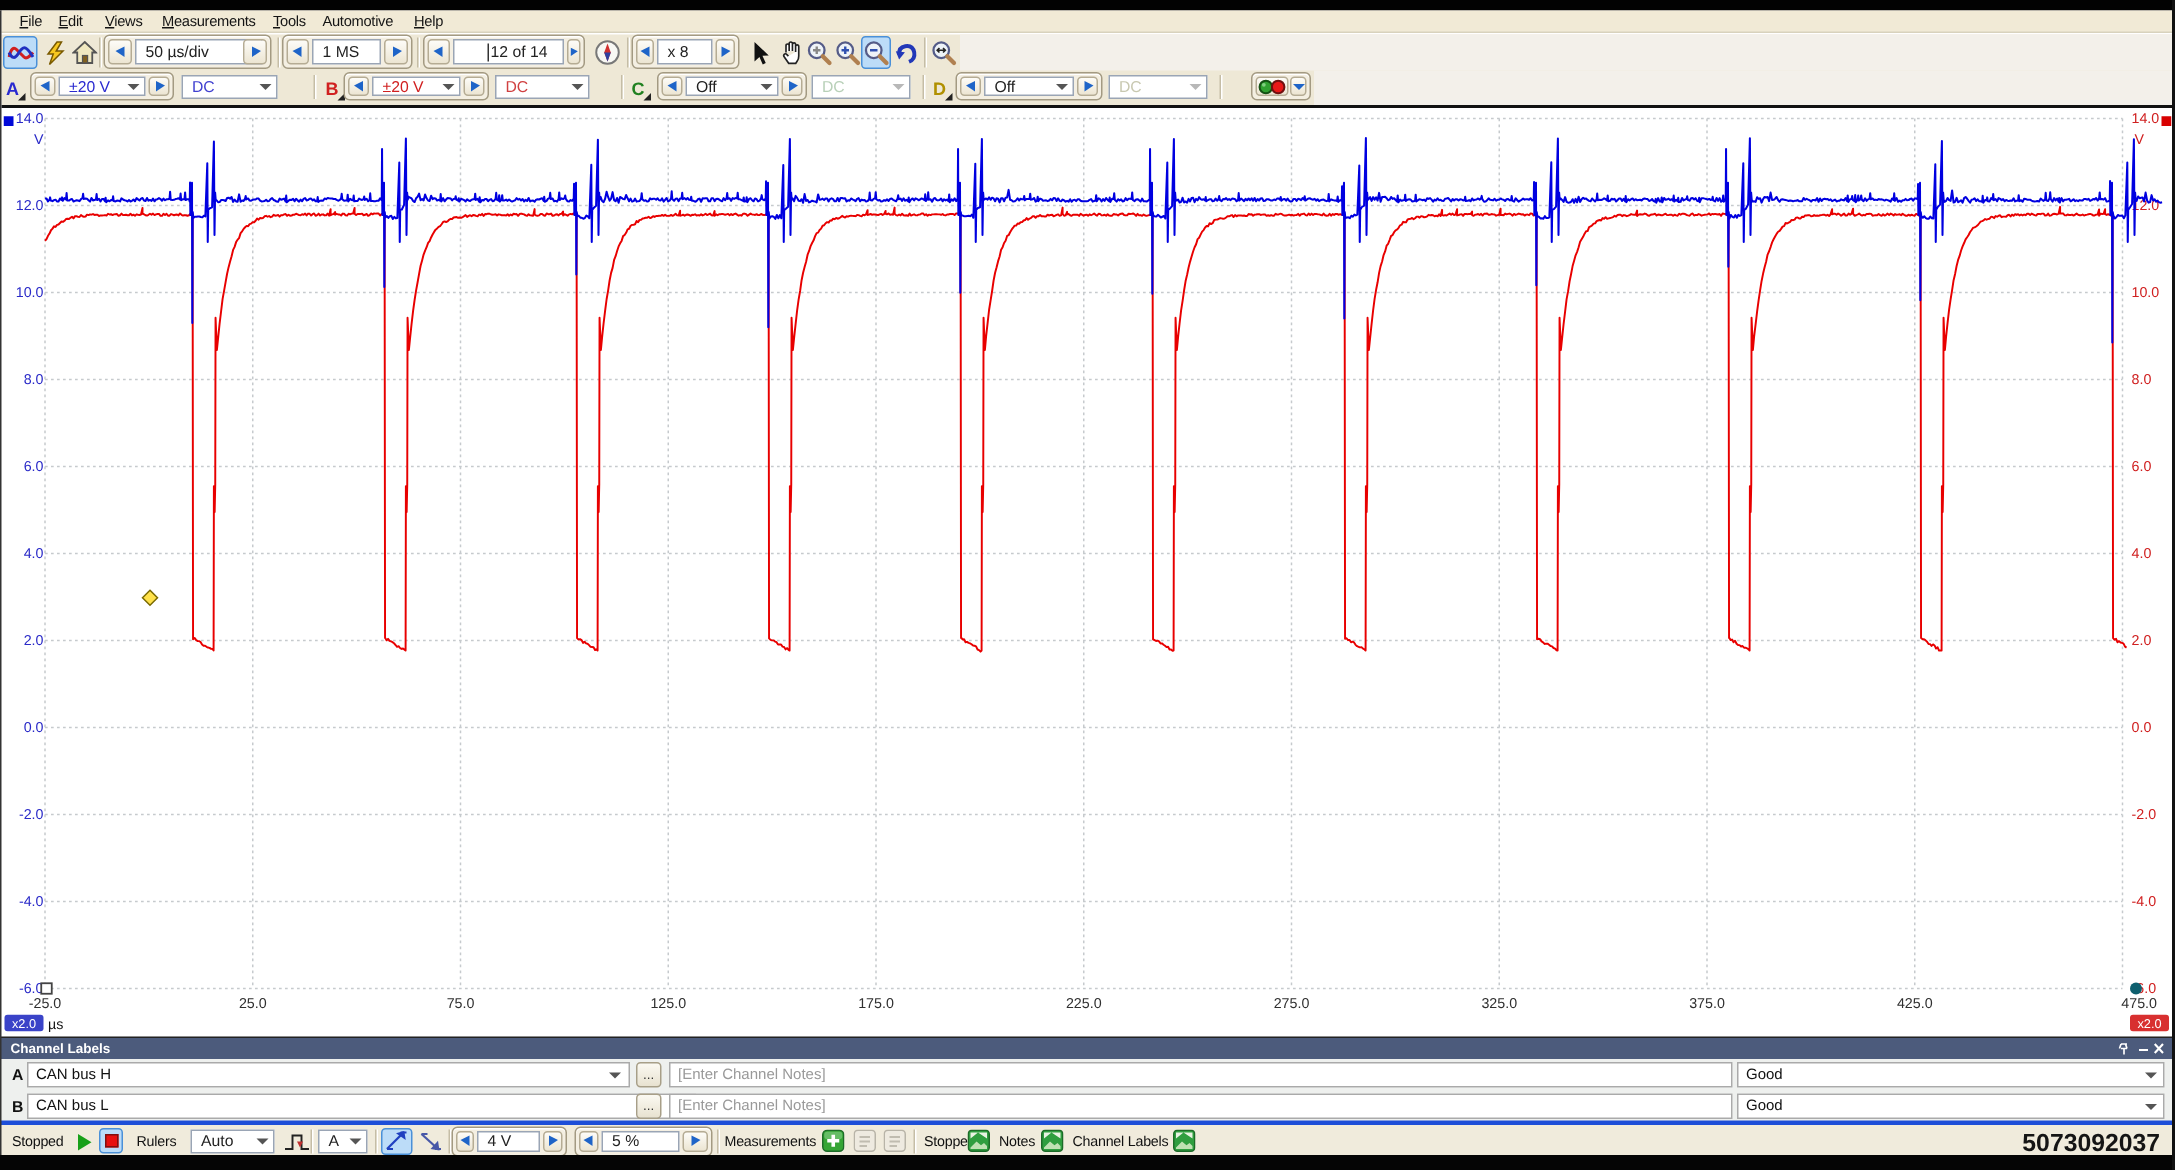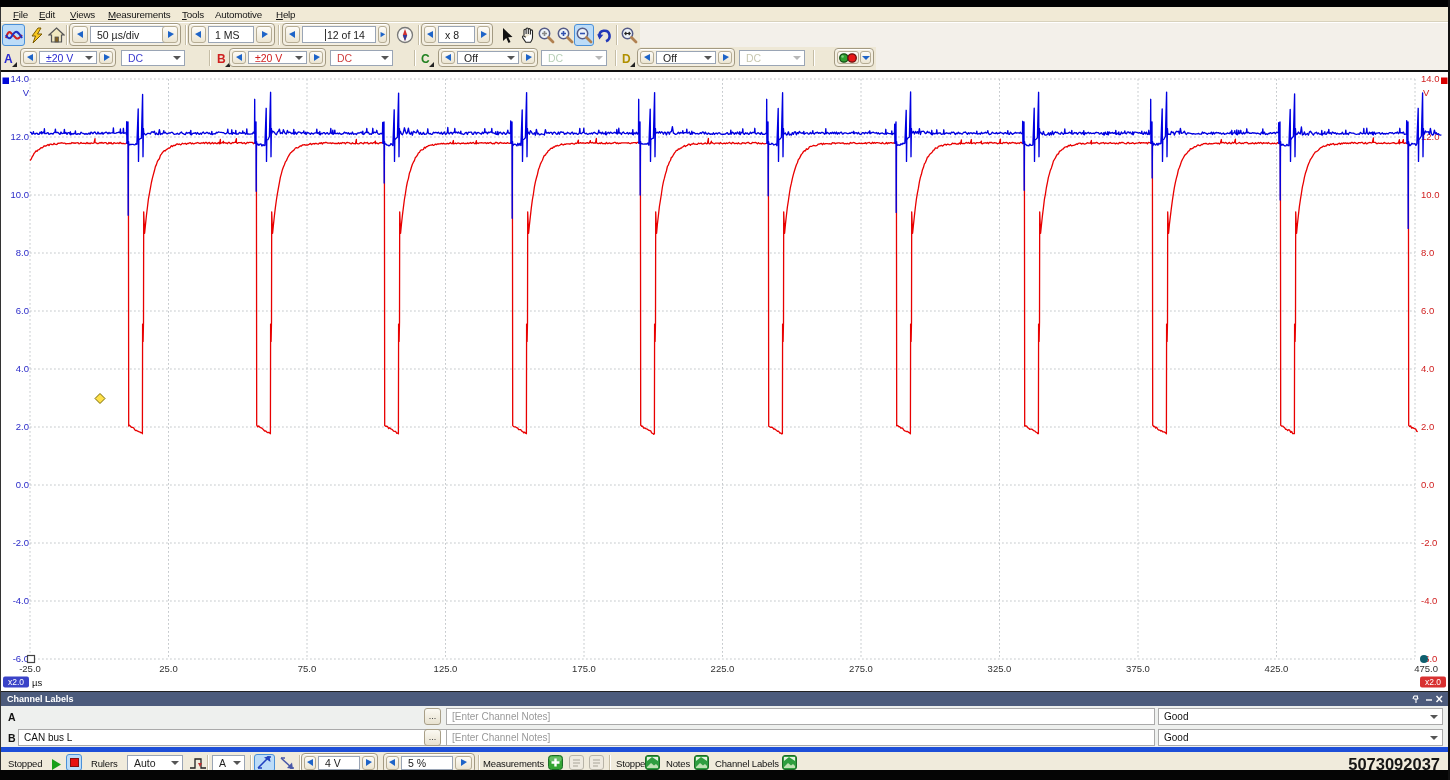--- a/index.html
+++ b/index.html
@@ -17,21 +17,21 @@
 .combo .dd{position:absolute;right:3px;top:50%;margin-top:-2px;width:0;height:0;border-left:4px solid transparent;border-right:4px solid transparent;border-top:4px solid #555}
 .sep{position:absolute;width:1px;background:#c5bda6;box-shadow:1px 0 0 #fff}
 .chlbl{font-size:12px;font-weight:bold}
 .cornertri{position:absolute;right:1px;bottom:1px;width:0;height:0;border-left:5px solid transparent;border-bottom:5px solid #222}
 #logo{left:1284px;top:23px;width:162px;height:45px;background:#ededec}
 #plotarea{left:0;top:72px;width:1450px;height:619px;background:#fff}
 #chpanel{left:0;top:691px;width:1450px;height:56px;background:#eef0ee;border-top:1px solid #222}
 #chhead{position:absolute;left:0;top:0;width:1450px;height:14px;background:#4c5b7c;color:#fff;font-size:9px;font-weight:bold;line-height:14px;padding-left:7px}
 .chrow{position:absolute;left:0;width:1450px;height:20px}
 .inp{position:absolute;background:#fff;border:1px solid #aaa;font-size:10px;color:#111;display:flex;align-items:center;padding-left:5px}
-#statusbar{left:0;top:747px;width:1450px;height:23px;background:#f0ebdc;border-top:5px solid #1d4ed8}
+#statusbar{left:0;top:747px;width:1450px;height:23px;background:#f0ebdc;border-top:3px solid #1d4ed8}
 #botblack{left:0;top:770px;width:1450px;height:10px;background:#050505}
 .sbtxt{position:absolute;font-size:9.5px;letter-spacing:-0.15px;color:#111;top:6px}
 .lab{fill:#2a2ac8}
 .lb{fill:#2a2ac8}
 .lr{fill:#d02020}
 .lx{fill:#303030}
 .menu-u{text-decoration:underline}
 </style></head>
 <body>
 <div id="app">
@@ -363,20 +363,21 @@
 <div class="abs" id="chpanel">
       <div id="chhead">Channel Labels<span style="position:absolute;right:28px;top:2px"><svg width="10" height="10" viewBox="0 0 10 10" style="">
             <path d="M2 2 h4 M2 5 h4 M1 5 l1 -3 M6 5 l-1 -3 M4 5 v4" stroke="#fff" stroke-width="1.1" fill="none"></path>
           </svg></span><span style="position:absolute;right:17px;top:2px"><svg width="8" height="10" viewBox="0 0 8 10" style="">
             <path d="M1 6 h6" stroke="#fff" stroke-width="1.4"></path>
           </svg></span><span style="position:absolute;right:6px;top:2px"><svg width="9" height="10" viewBox="0 0 9 10" style="">
             <path d="M1.5 2 L7 8 M7 2 L1.5 8" stroke="#fff" stroke-width="1.4"></path>
           </svg></span></div>
       <div class="chrow" style="top:15px">
         <div class="abs" style="left:8px;top:4px;font-size:10.5px;font-weight:bold;color:#111">A</div>
+        <div class="inp" style="left:18px;top:1px;width:402px;height:17px">CAN bus H<span style="position:absolute;right:5px;top:6px;width:0;height:0;border-left:4px solid transparent;border-right:4px solid transparent;border-top:4px solid #555"></span></div>
         <div class="abs" style="left:424px;top:1px;width:17px;height:17px;background:linear-gradient(#fbf9f2,#e8e2d0);border:1px solid #a89f88;border-radius:3px;font-size:9px;text-align:center;line-height:14px;color:#333">...</div>
         <div class="inp" style="left:446px;top:1px;width:709px;height:17px;color:#999">[Enter Channel Notes]</div>
         <div class="inp" style="left:1158px;top:1px;width:285px;height:17px">Good<span style="position:absolute;right:4px;top:6px;width:0;height:0;border-left:4px solid transparent;border-right:4px solid transparent;border-top:4px solid #555"></span></div>
       </div>
       <div class="chrow" style="top:36px">
         <div class="abs" style="left:8px;top:4px;font-size:10.5px;font-weight:bold;color:#111">B</div>
         <div class="inp" style="left:18px;top:1px;width:446px;height:17px">CAN bus L<span style="position:absolute;right:5px;top:6px;width:0;height:0;border-left:4px solid transparent;border-right:4px solid transparent;border-top:4px solid #555"></span></div>
         <div class="abs" style="left:424px;top:1px;width:17px;height:17px;background:linear-gradient(#fbf9f2,#e8e2d0);border:1px solid #a89f88;border-radius:3px;font-size:9px;text-align:center;line-height:14px;color:#333">...</div>
         <div class="inp" style="left:446px;top:1px;width:709px;height:17px;color:#999">[Enter Channel Notes]</div>
         <div class="inp" style="left:1158px;top:1px;width:285px;height:17px">Good<span style="position:absolute;right:4px;top:6px;width:0;height:0;border-left:4px solid transparent;border-right:4px solid transparent;border-top:4px solid #555"></span></div>

